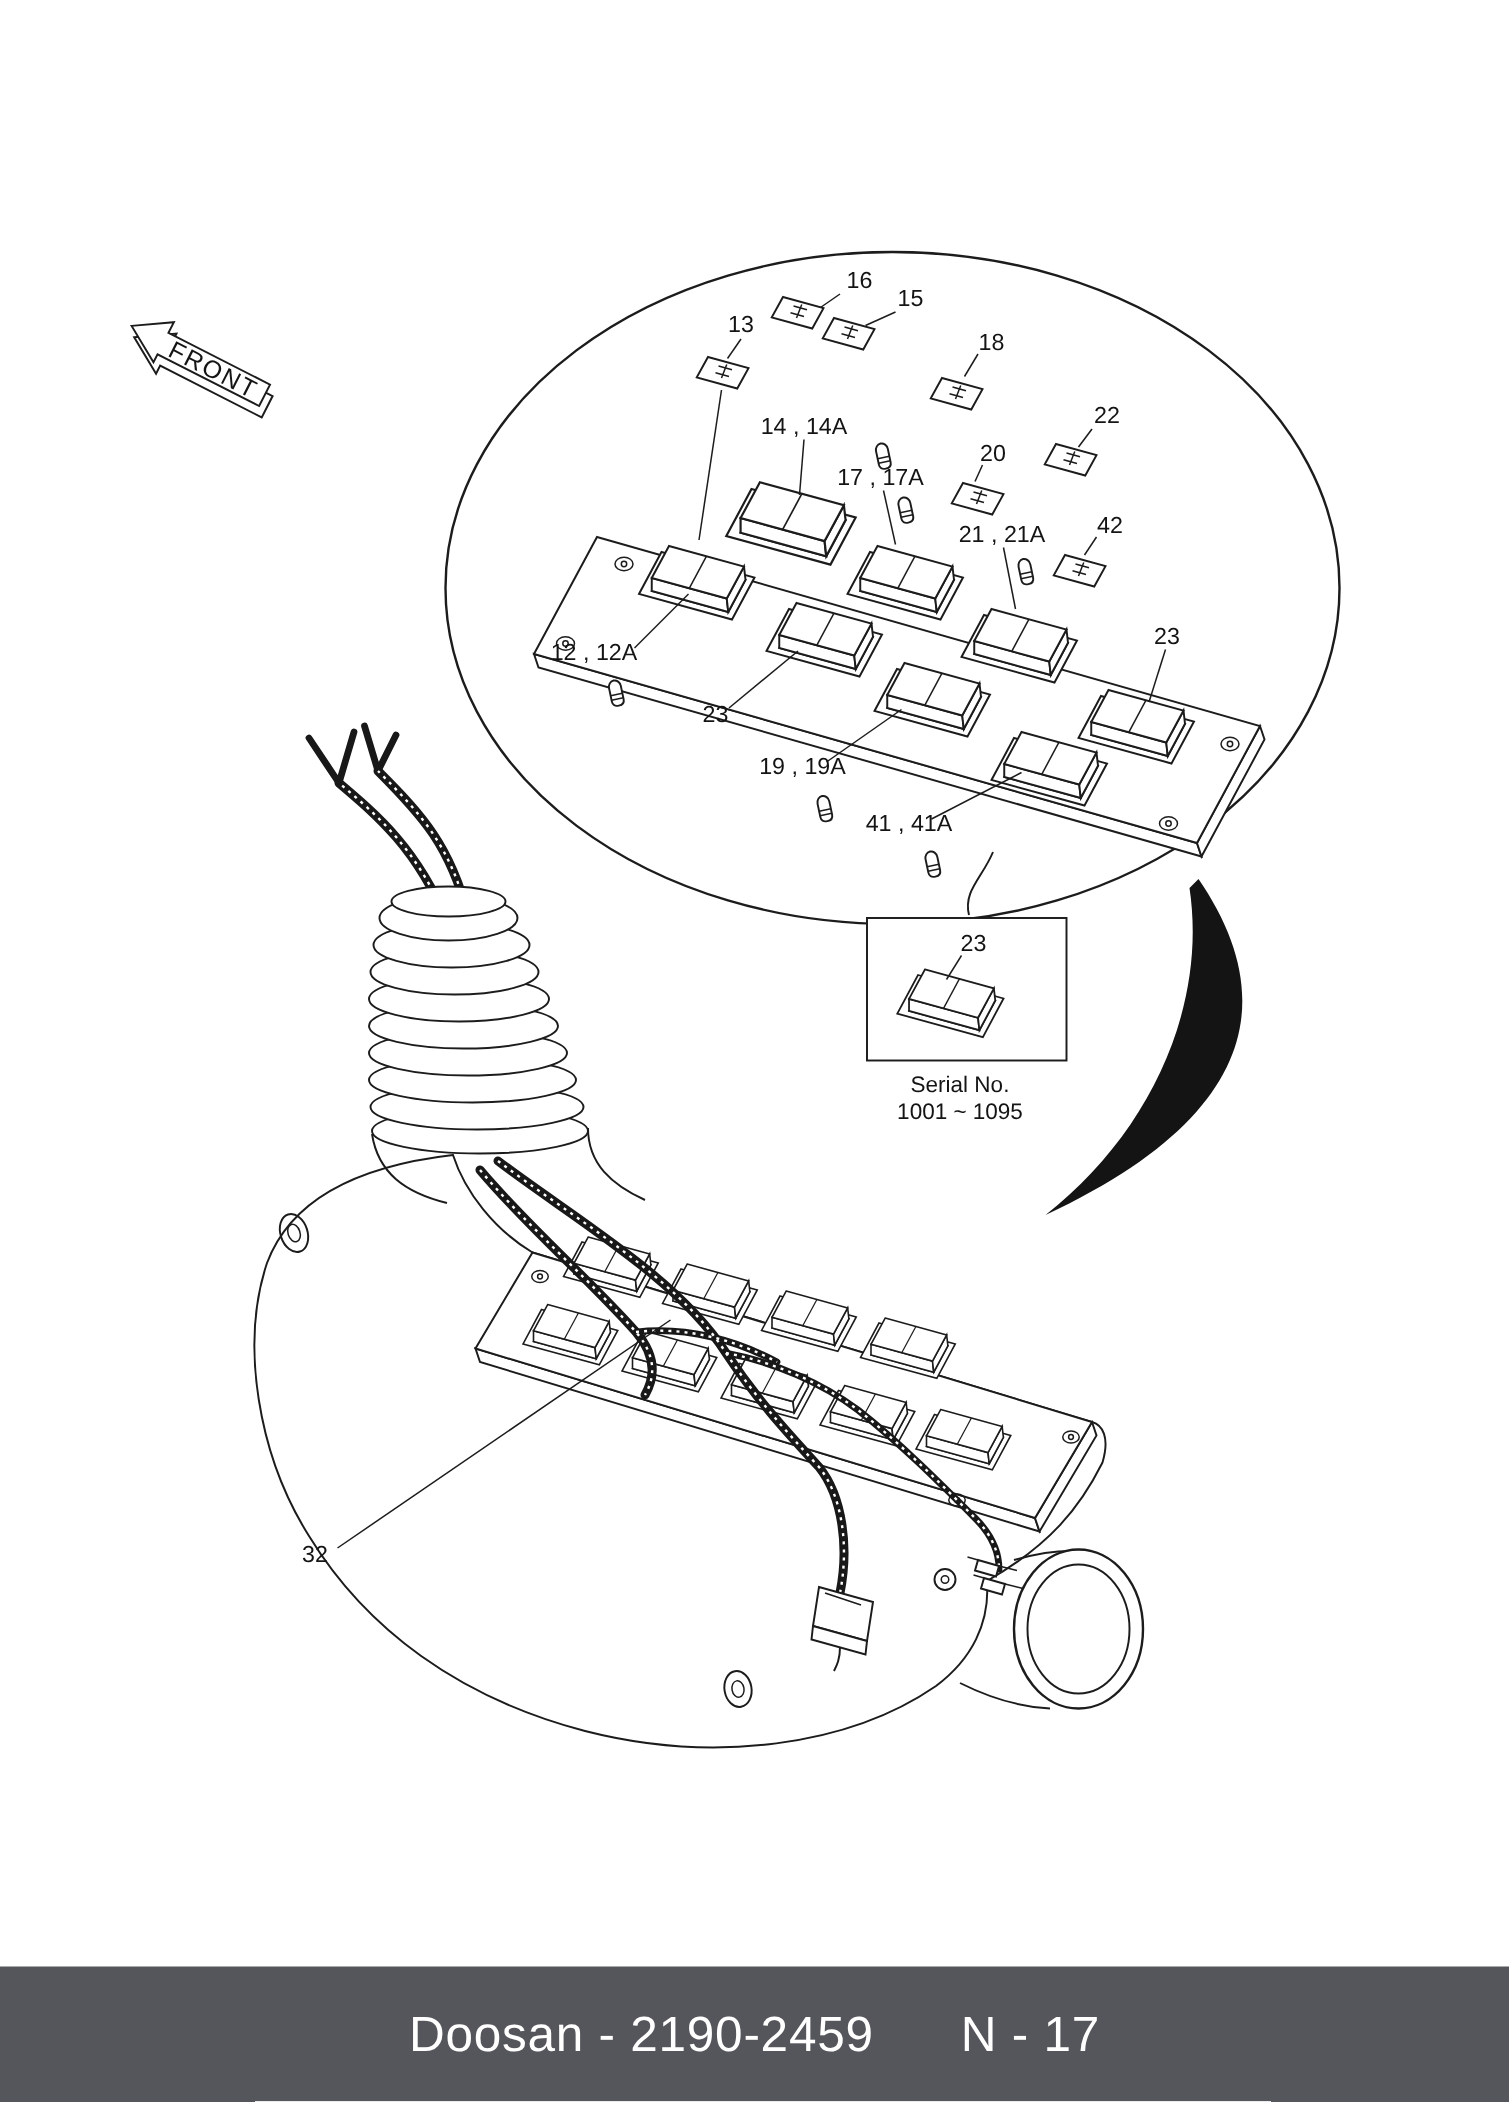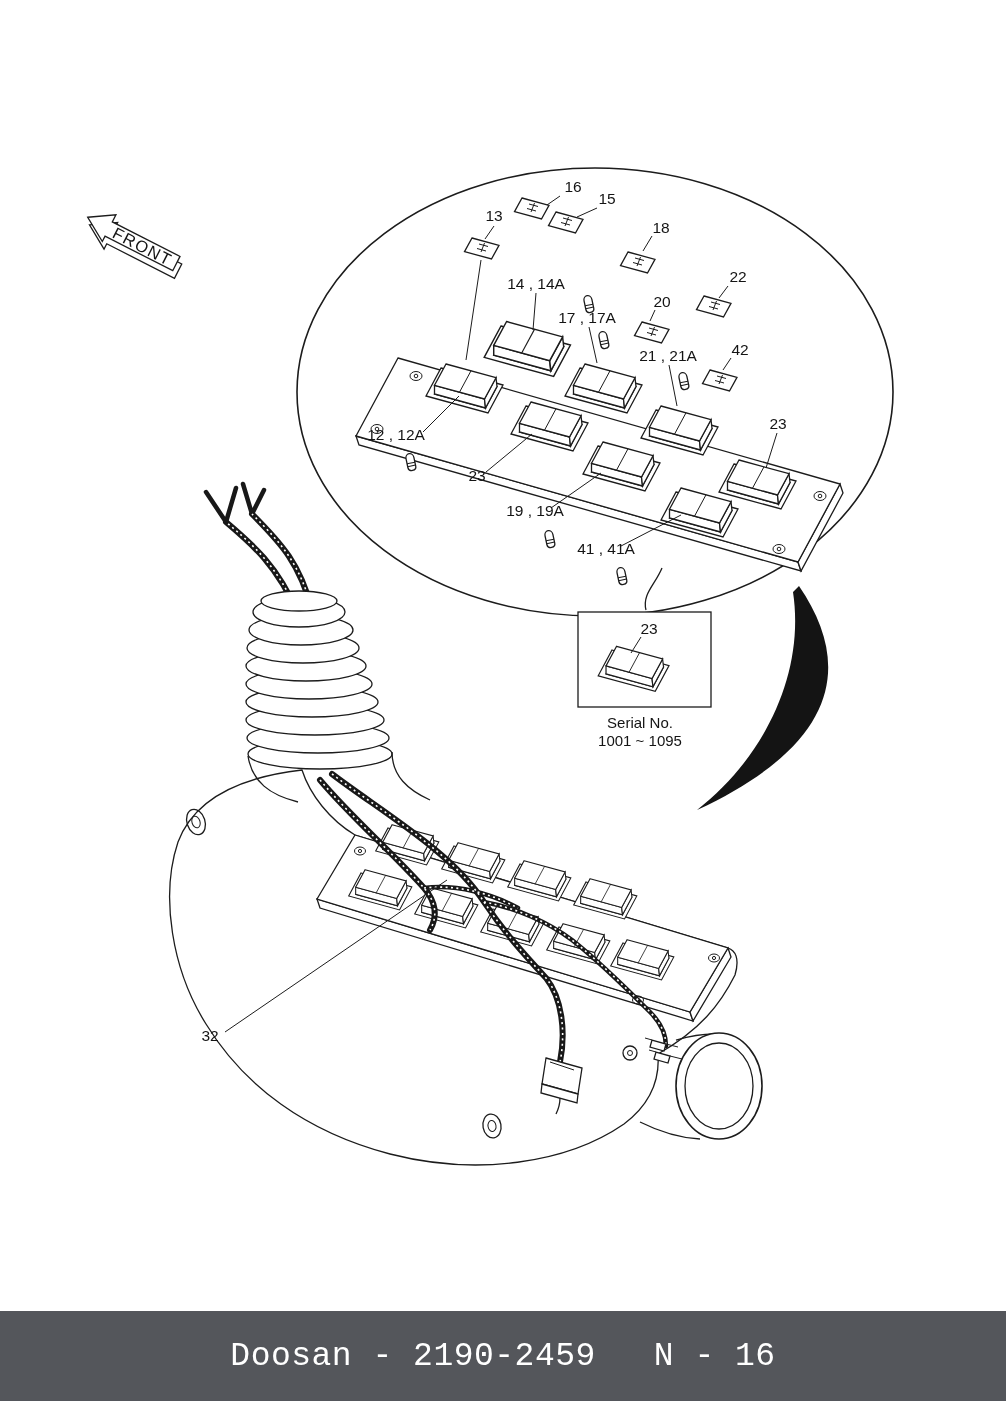--- a/index.html
+++ b/index.html
@@ -16,21 +16,21 @@
   .solid{ fill:#141414; stroke:none; }
   .lbl  { font-size:15.5px; fill:#141414; text-anchor:middle;
           font-family:"Liberation Sans", sans-serif; }
   .lbl-sm { font-size:15px; }
   .wire { fill:none; stroke:#181818; stroke-width:6; stroke-linecap:round; }
   .wire-sm { stroke-width:4.5; }
   .hatch{ fill:none; stroke:#ffffff; stroke-width:1.6; stroke-dasharray:2 3.4; }
   .footer-bar {
     position:absolute; left:0; top:1311px; width:1006px; height:90px;
     background:#54565b; color:#ffffff; display:flex; align-items:center;
-    justify-content:center; gap:58px; font-size:33px; letter-spacing:.5px;font-family:Liberation Mono, monospace;
+    justify-content:center; gap:58px; font-size:33px; letter-spacing:.5px;
   }
 </style>
 </head>
 <body>
 
 <div class="page">
 
 <svg class="diagram" width="1006" height="1401" viewBox="0 0 1006 1401">
 
   <defs>
@@ -269,16 +269,16 @@
     </g>
 
     <path class="thin" d="M225,1032 L447,880"></path>
     <text class="lbl" x="210" y="1041">32</text>
   </g>
 
 </svg>
 
 <div class="footer-bar">
   <span>Doosan - 2190-2459</span>
-  <span>N - 16</span>
+  <span>N - 17</span>
 </div>
 
 </div>
 
 </body></html>

